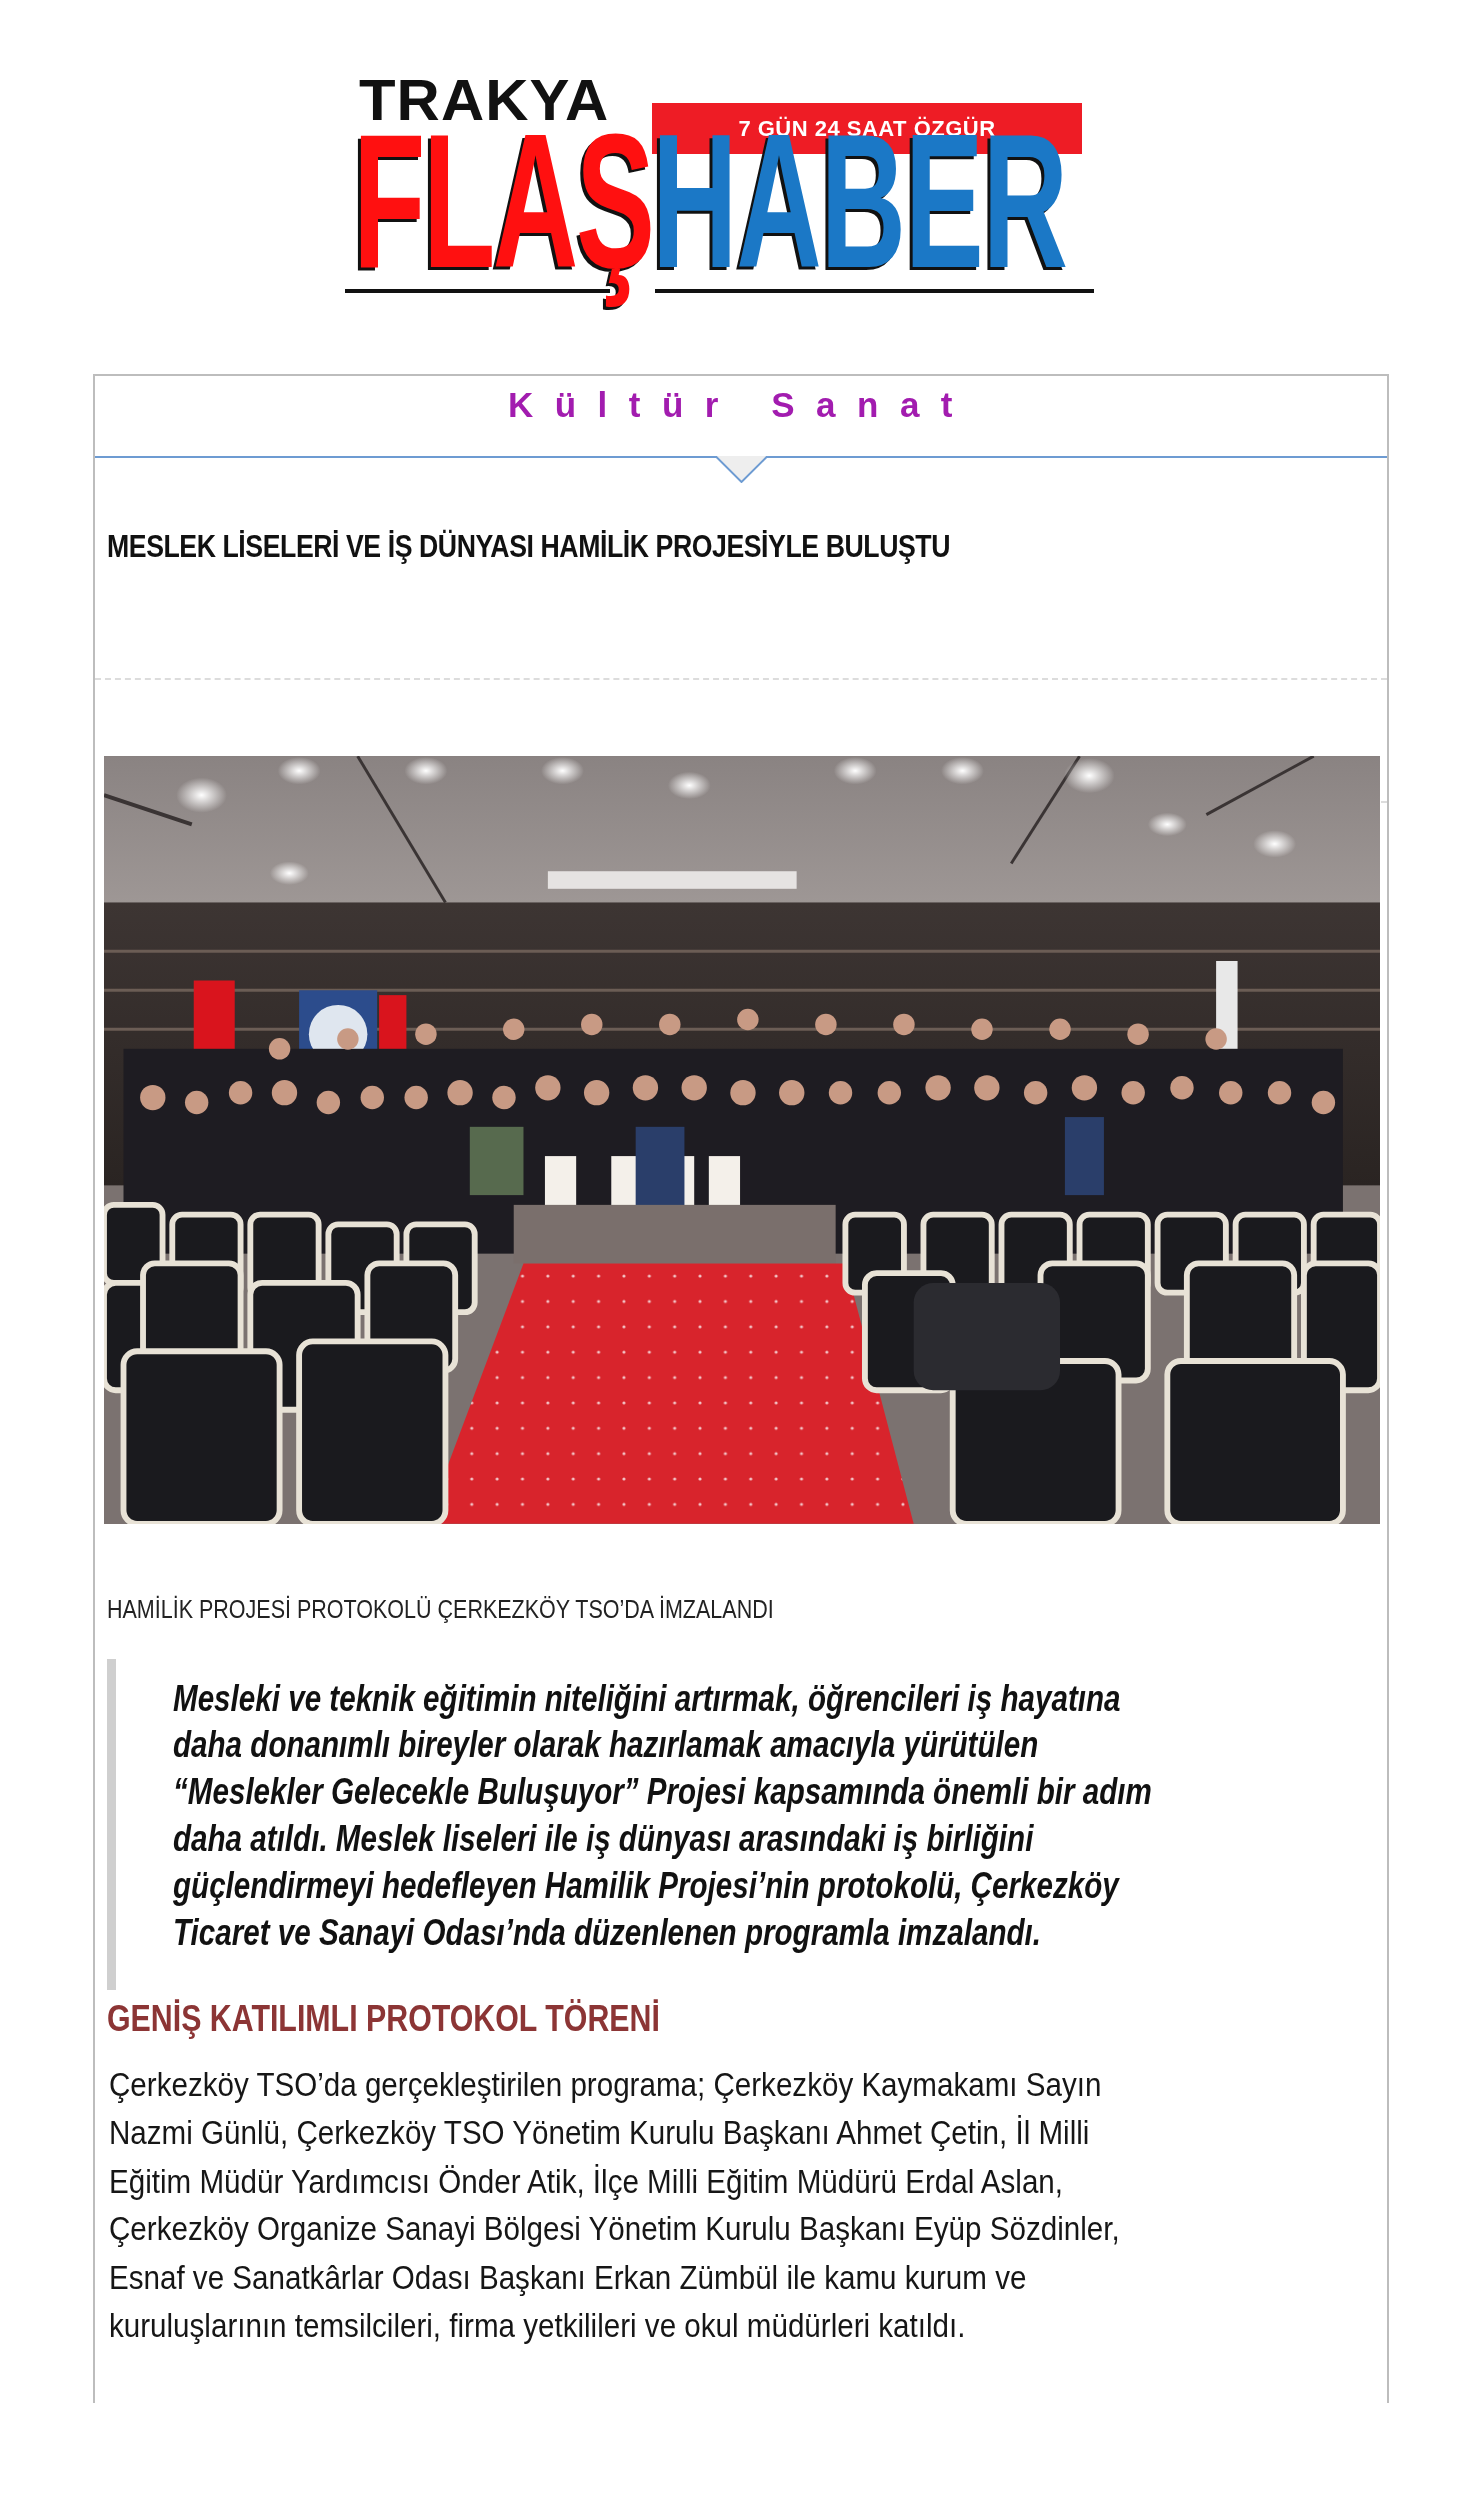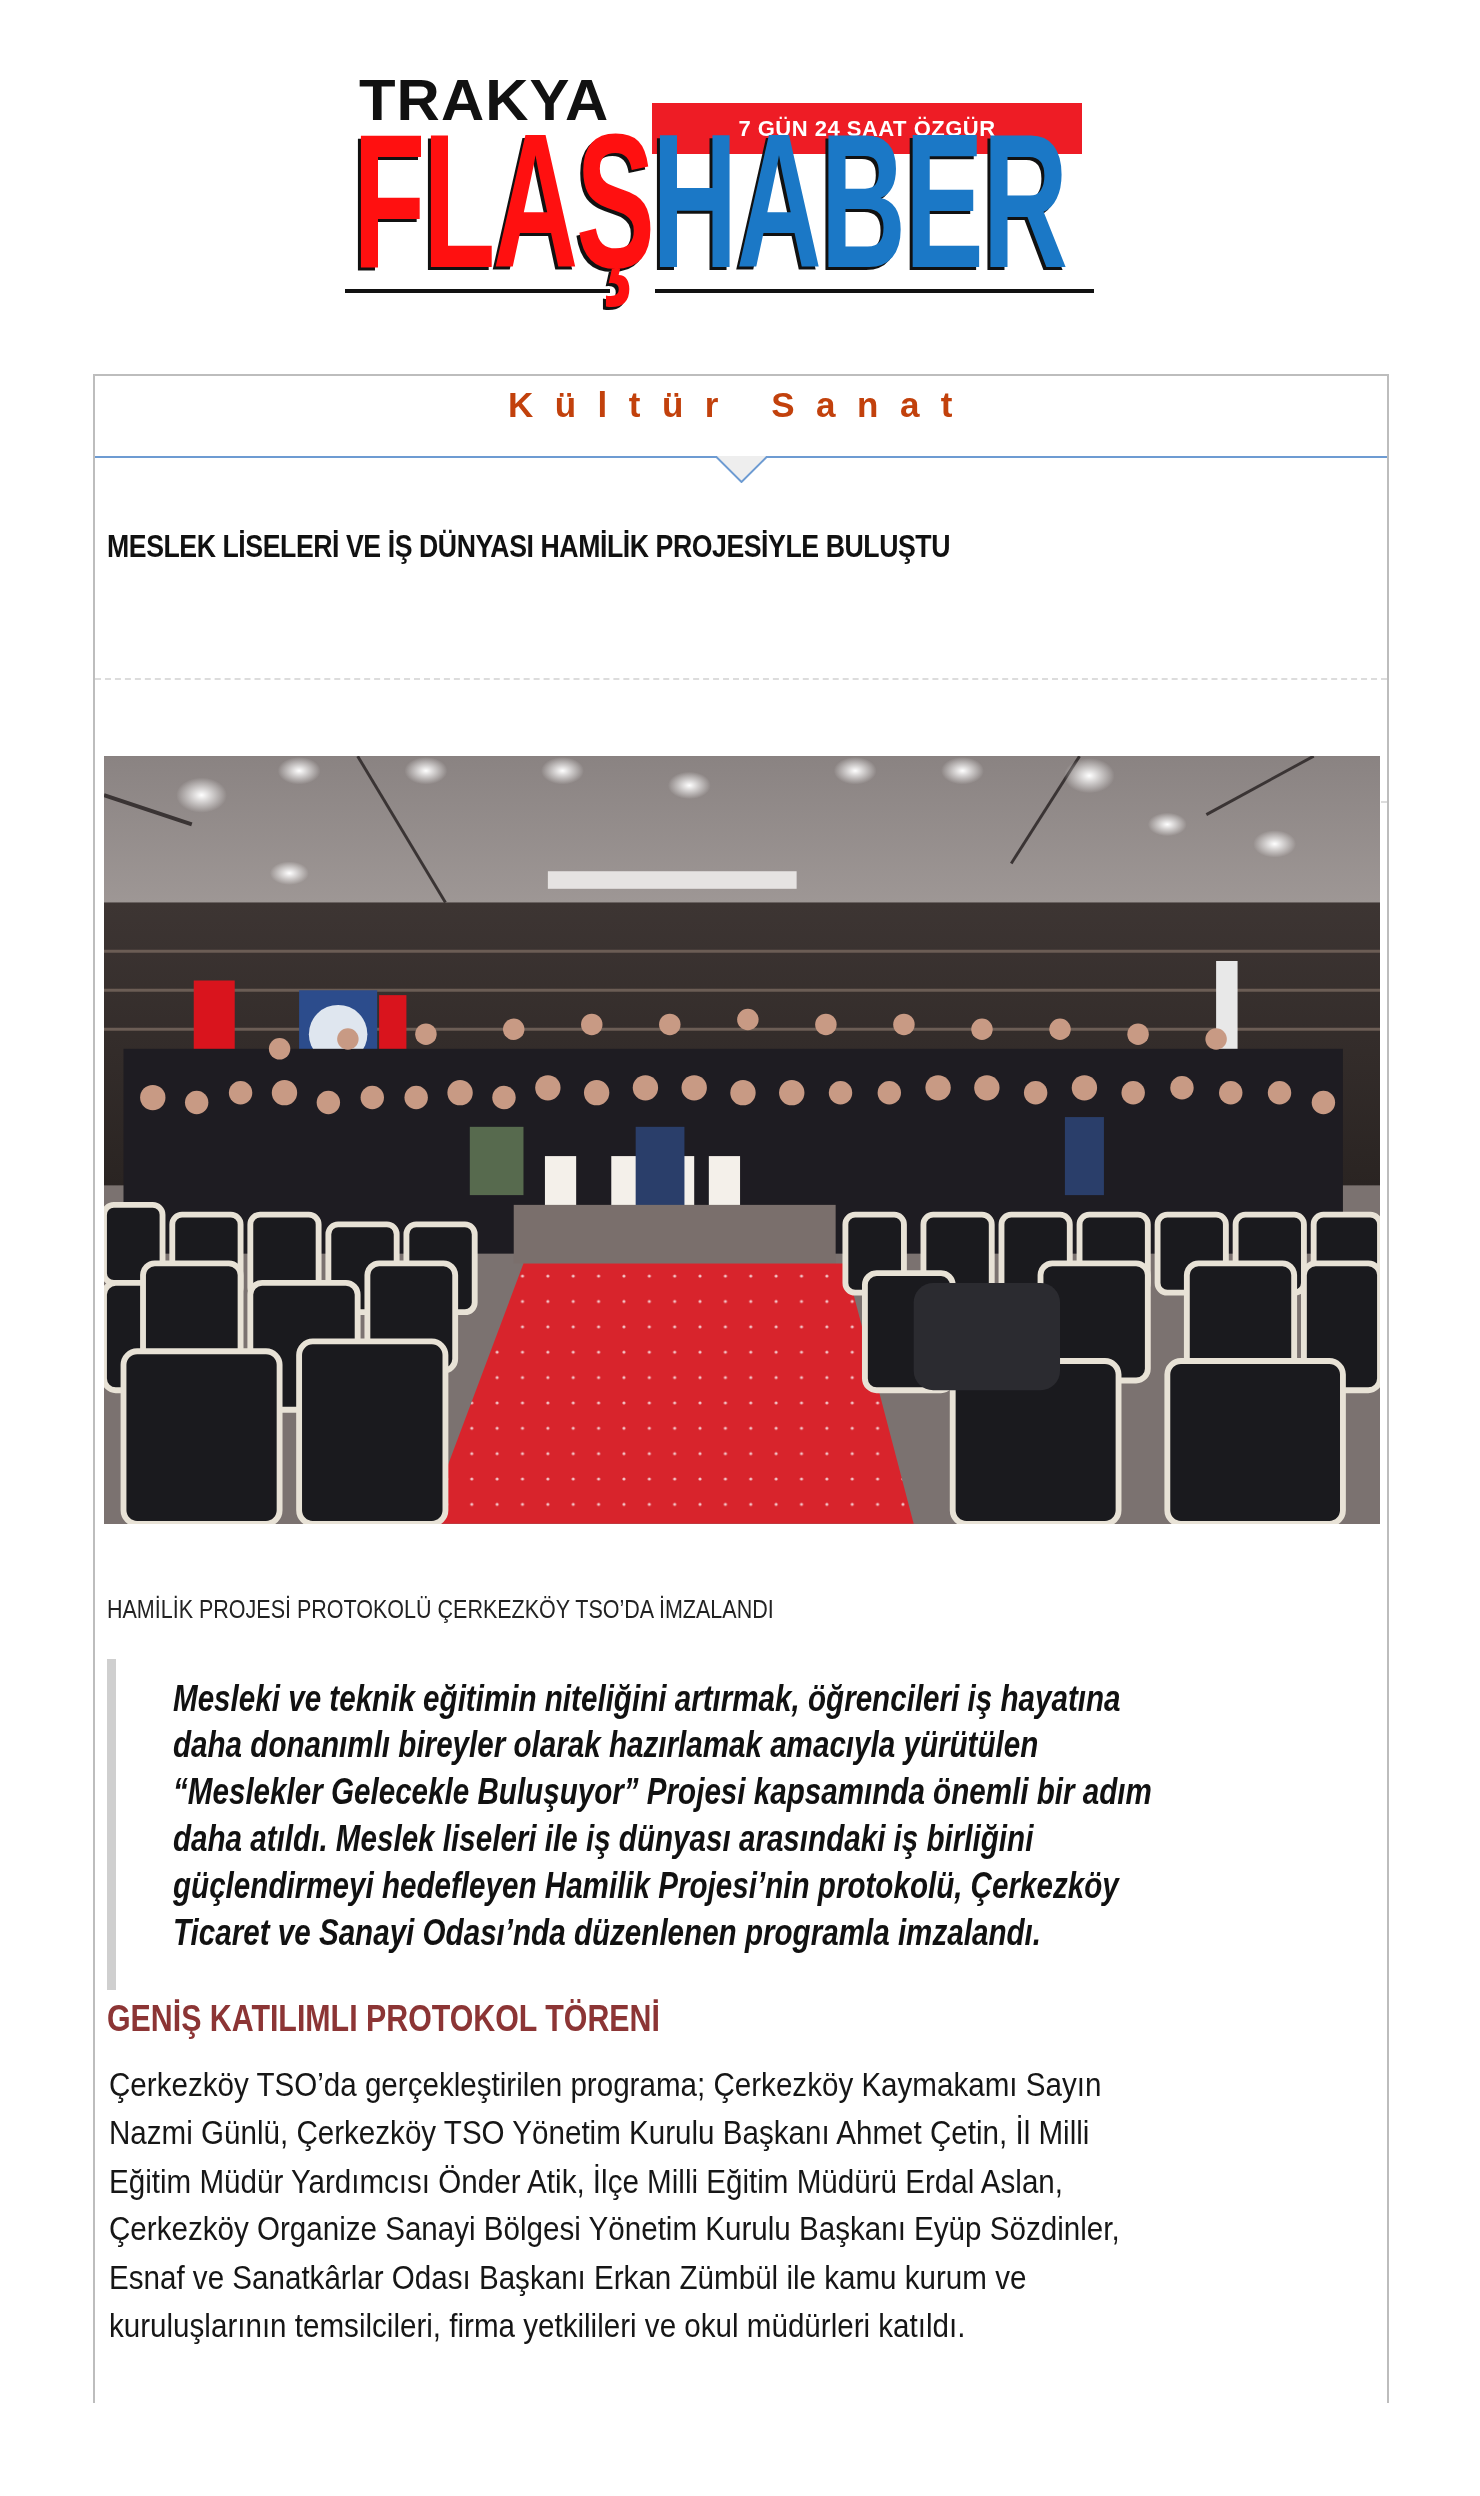--- a/index.html
+++ b/index.html
@@ -21,21 +21,21 @@
                  color:#1b78c6; transform:scaleX(0.62); transform-origin:left top; letter-spacing:-2px;
                  text-shadow:-4.9px 2.9px 0 #111; font-family:"Liberation Sans", sans-serif; }
   .logo .rule { position:absolute; top:213px; height:3.9px; background:#111; }
   .logo .rule.l { left:0; width:265px; }
   .logo .rule.r { left:310px; width:439px; }
 
   
   .frame { position:absolute; left:93px; top:374px; width:1296px; height:2029px;
            border:2px solid #bdbdbd; border-bottom:none; box-sizing:border-box; }
   .section-title { position:absolute; left:0; right:0; top:3.9px; text-align:center;
-                   font-weight:bold; font-size:35px; letter-spacing:21.5px; color:#c2410c;
+                   font-weight:bold; font-size:35px; letter-spacing:21.5px; color:#a21caf;
                    line-height:49px; }
   .section-rule { position:absolute; left:0; right:0; top:80px; height:2px; background:#6d9bd2; }
   .section-pointer { position:absolute; left:620px; top:80px; width:53px; height:27px; }
 
   .headline { position:absolute; left:11.7px; top:132px; font-weight:bold; font-size:31px;
               letter-spacing:-0.5px; transform:scaleX(0.86); transform-origin:left top;
               white-space:nowrap; color:#111; }
   .dash { position:absolute; height:0; border-top:2px dashed #dcdcdc; }
   .dash.d1 { left:0; right:0; top:302px; }
   .dash.d2 { left:552px; right:0; top:425px; }

